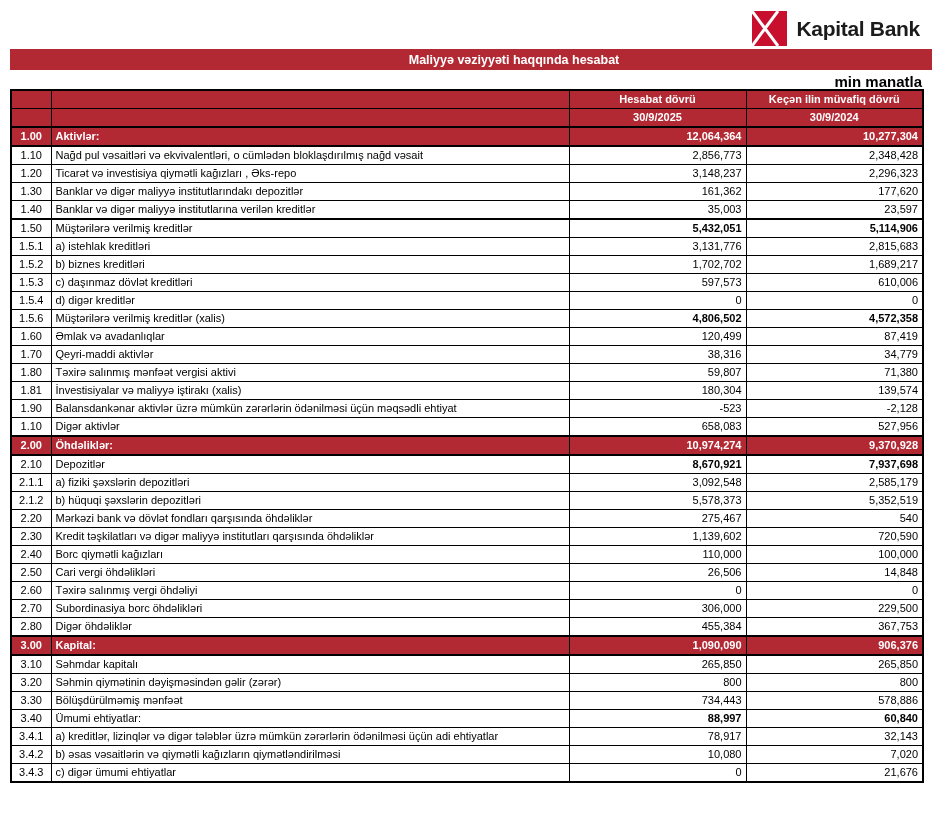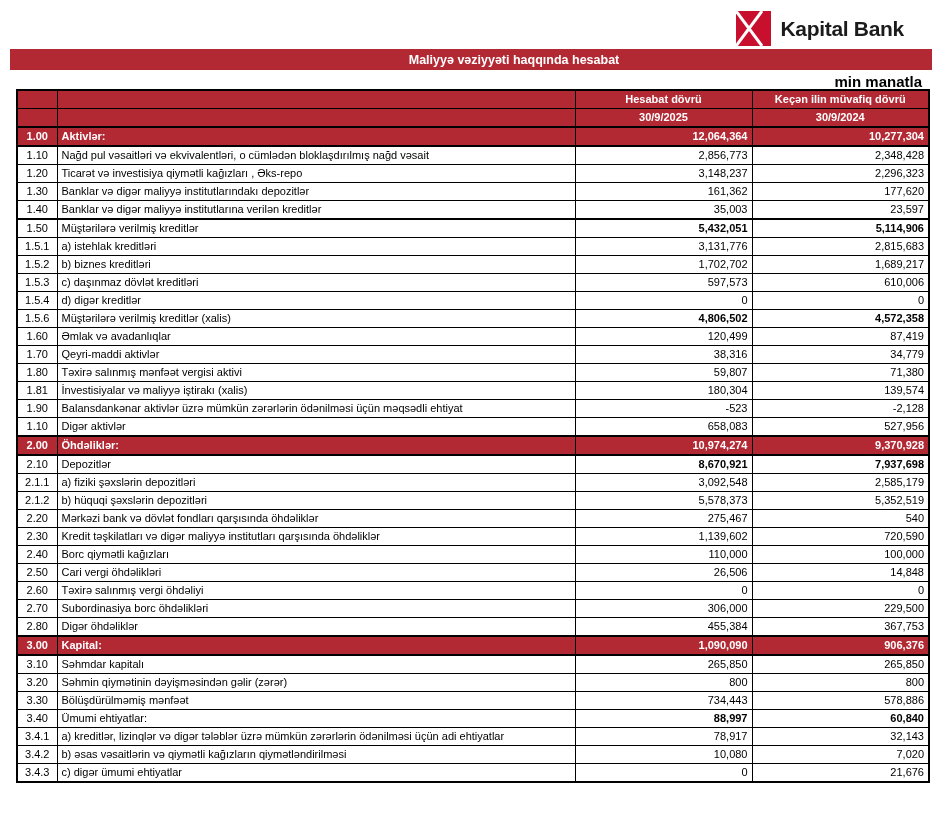--- a/index.html
+++ b/index.html
@@ -13,21 +13,21 @@
     width: 932px;
     height: 823px;
     background: #ffffff;
     overflow: hidden;
   }
 
   
   .logo {
     position: absolute;
     top: 11px;
-    right: 28px;
+    right: 12px;
     display: flex;
     align-items: center;
     gap: 9px;
   }
   .logo svg { display: block; }
   .logo-text {
     font-size: 21px;
     font-weight: 700;
     color: #1b1b1b;
     letter-spacing: -0.3px;
@@ -57,21 +57,21 @@
     top: 73px;
     right: 10px;
     font-size: 15px;
     font-weight: 700;
     color: #000000;
   }
 
   
   table.report {
     position: absolute;
-    left: 16px;
+    left: 10px;
     top: 89px;
     width: 912px;
     border-collapse: collapse;
     table-layout: fixed;
     border: 2px solid #000000;
   }
   table.report td {
     border: 1px solid #000000;
     height: 17px;
     padding: 0 4px;

